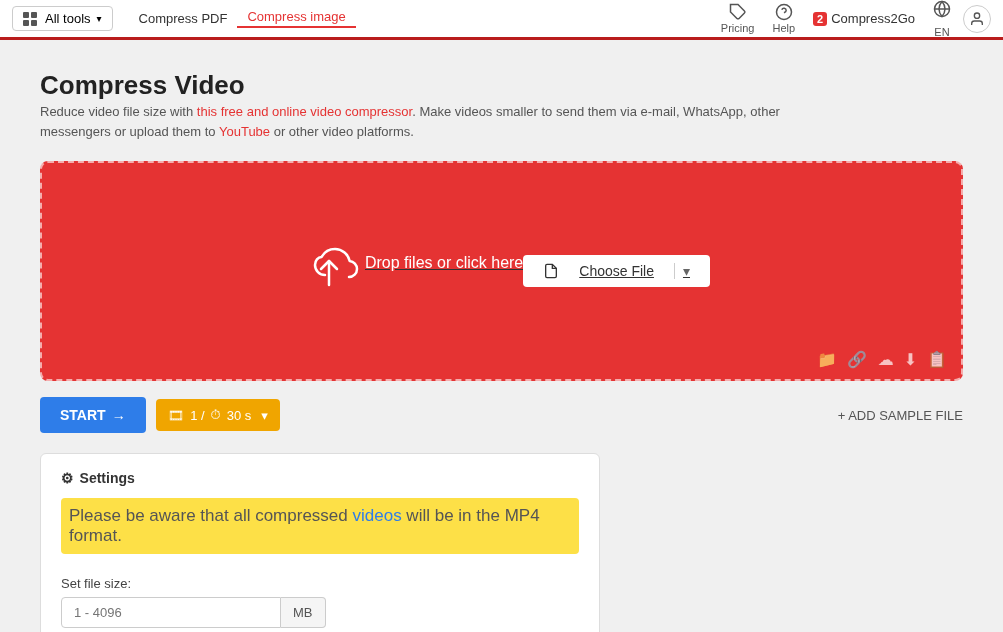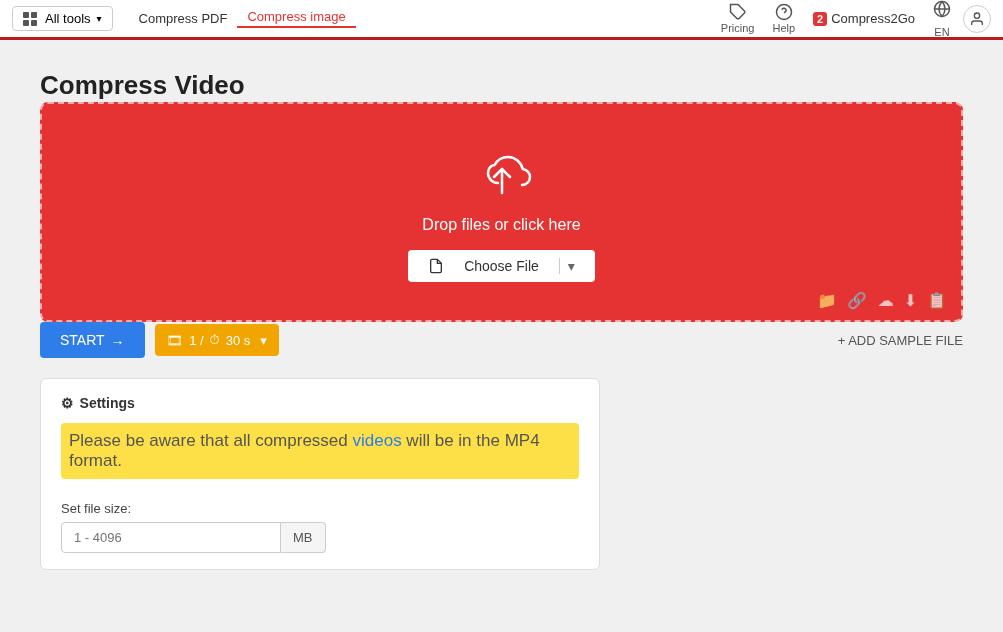--- a/index.html
+++ b/index.html
@@ -130,26 +130,27 @@
     }
     .page-desc a { color: #e53333; text-decoration: none; }
 
     
     .dropzone {
       background: #e53333;
       border: 2px dashed rgba(255,255,255,0.6);
       border-radius: 8px;
       padding: 30px 20px;
       display: flex;
-      flex-direction: column;
       align-items: center;
       justify-content: center;
       min-height: 220px;
       cursor: pointer;
       position: relative;
+      margin-bottom: 16px;
+      text-decoration: underline;
     }
     .dropzone-icon {
       margin-bottom: 10px;
     }
     .dropzone-text {
       color: #fff;
       font-size: 16px;
       margin-bottom: 16px;
     }
     .choose-file-btn {
@@ -195,21 +196,21 @@
       background: #2e7de9;
       color: #fff;
       border: none;
       border-radius: 4px;
       padding: 10px 20px;
       font-size: 14px;
       cursor: pointer;
       display: flex;
       align-items: center;
       gap: 6px;
-      font-weight: normal;
+      font-weight: bold;
     }
     .file-info-badge {
       background: #f0a500;
       color: #fff;
       border-radius: 4px;
       padding: 8px 12px;
       font-size: 13px;
       display: flex;
       align-items: center;
       gap: 6px;
@@ -332,20 +333,23 @@
       <svg width="16" height="16" viewBox="0 0 24 24" fill="none" stroke="currentColor" stroke-width="2">
         <path d="M20 21v-2a4 4 0 00-4-4H8a4 4 0 00-4 4v2"></path>
         <circle cx="12" cy="7" r="4"></circle>
       </svg>
     </div>
   </div>
 </nav>
 
 <div class="page-content">
   <h1 class="page-title">Compress Video</h1>
+  <p class="page-desc">
+    Reduce video file size with <a>this free and online video compressor</a>. Make videos smaller to send them via e-mail, WhatsApp, other messengers or upload them to <a>YouTube</a> or other video platforms.
+  </p>
 
   <div class="dropzone">
     <div class="dropzone-icon">
       <svg width="72" height="60" viewBox="0 0 72 60" fill="none">
         <path d="M56 42c4.4 0 8-3.6 8-8 0-4.2-3.2-7.6-7.3-8C55.3 19.4 49.2 14 42 14c-5.8 0-10.8 3.2-13.4 8C25 22.2 22 25.6 22 30c0 5.5 4.5 10 10 10" stroke="white" stroke-width="2.5" stroke-linecap="round" stroke-linejoin="round"></path>
         <path d="M44 34l-8-8-8 8" stroke="white" stroke-width="2.5" stroke-linecap="round" stroke-linejoin="round"></path>
         <line x1="36" y1="26" x2="36" y2="50" stroke="white" stroke-width="2.5" stroke-linecap="round"></line>
       </svg>
     </div>
     <div class="dropzone-text">Drop files or click here</div>

